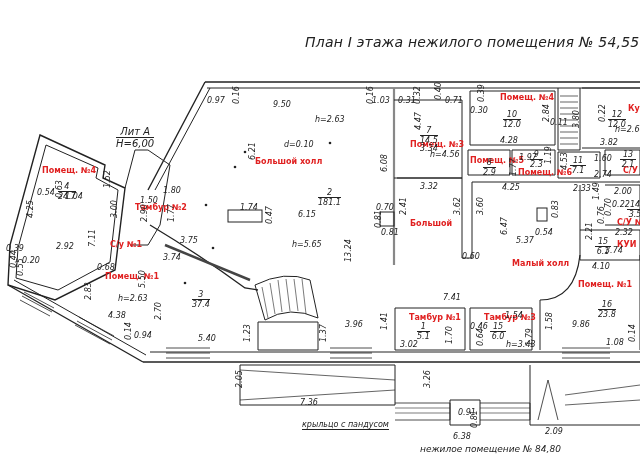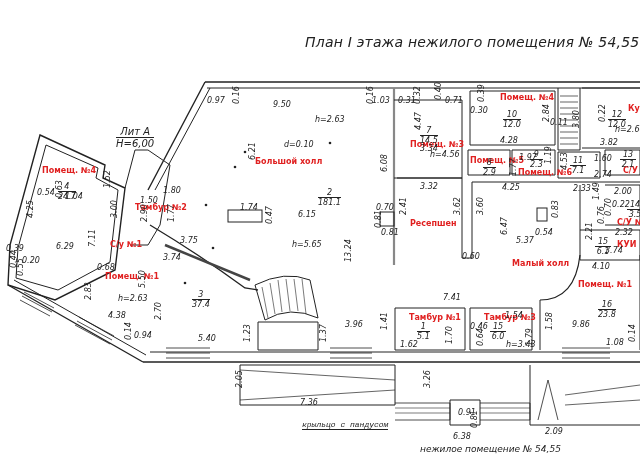--- a/index.html
+++ b/index.html
@@ -8,21 +8,21 @@
   .title{position:absolute;left:305px;top:34px;font-family:"DejaVu Sans",sans-serif;font-style:italic;font-size:14px;color:#222;white-space:nowrap;letter-spacing:0.2px;}
   .footer{position:absolute;left:420px;top:444px;font-style:italic;font-size:9px;color:#222;white-space:nowrap;}
   .lit{position:absolute;left:116px;top:126px;font-style:italic;font-size:10px;color:#222;line-height:11px;text-align:center;}
   .lit .l1{border-bottom:1px solid #222;padding:0 3px;}
   .dim{position:absolute;font-style:italic;font-size:8px;color:#222;white-space:nowrap;line-height:9px;}
   .dim.v{transform:rotate(-90deg);transform-origin:left top;}
   .room-label{position:absolute;font-size:8px;font-weight:bold;color:#e02020;white-space:nowrap;line-height:9px;}
   .frac{position:absolute;font-style:italic;font-size:8px;color:#222;text-align:center;line-height:9px;}
   .frac .n{display:block;border-bottom:1px solid #222;padding:0 3px;}
   .frac .a{display:block;}
-  .porch{position:absolute;left:302px;top:420px;font-style:italic;font-size:8px;color:#222;border-bottom:1px solid #222;white-space:nowrap;font-family:Liberation Mono, monospace;}
+  .porch{position:absolute;left:302px;top:420px;font-style:italic;font-size:8px;color:#222;border-bottom:1px solid #222;white-space:nowrap;}
 </style>
 </head>
 <body>
 
 <svg id="plan" viewBox="0 0 640 458" xmlns="http://www.w3.org/2000/svg">
   <g fill="none" stroke="#222" stroke-width="1.4">
 
     <path d="M205 82 L640 82"></path>
     <path d="M207 88 L640 88" stroke-width="1"></path>
 
@@ -114,21 +114,21 @@
   <div>Н=6,00</div>
 </div>
 
 <div class="room-label" style="left:42px;top:166px">Помещ. №4</div>
 <div class="room-label" style="left:105px;top:272px">Помещ. №1</div>
 <div class="room-label" style="left:255px;top:157px">Большой холл</div>
 <div class="room-label" style="left:410px;top:140px">Помещ. №3</div>
 <div class="room-label" style="left:500px;top:93px">Помещ. №4</div>
 <div class="room-label" style="left:470px;top:156px">Помещ. №5</div>
 <div class="room-label" style="left:518px;top:168px">Помещ. №6</div>
-<div class="room-label" style="left:410px;top:219px">Ресепшен</div>
+<div class="room-label" style="left:410px;top:219px">Большой</div>
 <div class="room-label" style="left:512px;top:259px">Малый холл</div>
 <div class="room-label" style="left:578px;top:280px">Помещ. №1</div>
 <div class="room-label" style="left:409px;top:313px">Тамбур №1</div>
 <div class="room-label" style="left:484px;top:313px">Тамбур №3</div>
 <div class="room-label" style="left:135px;top:203px">Тамбур №2</div>
 <div class="room-label" style="left:110px;top:240px">С/у №1</div>
 <div class="room-label" style="left:628px;top:104px">Кух</div>
 <div class="room-label" style="left:623px;top:166px">С/У №</div>
 <div class="room-label" style="left:617px;top:218px">С/У №</div>
 <div class="room-label" style="left:617px;top:240px">КУИ</div>
@@ -255,21 +255,21 @@
 <div class="dim v" style="left:585px;top:240px">2.21</div>
 <div class="dim" style="left:615px;top:228px">2.32</div>
 <div class="dim" style="left:605px;top:246px">3.74</div>
 <div class="dim" style="left:592px;top:262px">4.10</div>
 <div class="dim" style="left:572px;top:320px">9.86</div>
 <div class="dim v" style="left:545px;top:330px">1.58</div>
 <div class="dim" style="left:606px;top:338px">1.08</div>
 <div class="dim v" style="left:628px;top:342px">0.14</div>
 <div class="dim" style="left:443px;top:293px">7.41</div>
 <div class="dim v" style="left:380px;top:330px">1.41</div>
-<div class="dim" style="left:400px;top:340px">1.62</div>
+<div class="dim" style="left:400px;top:340px">3.02</div>
 <div class="dim v" style="left:445px;top:344px">1.70</div>
 <div class="dim" style="left:470px;top:322px">0.46</div>
 <div class="dim v" style="left:476px;top:346px">0.64</div>
 <div class="dim v" style="left:525px;top:346px">1.79</div>
 <div class="dim" style="left:505px;top:311px">1.54</div>
 <div class="dim" style="left:345px;top:320px">3.96</div>
 <div class="dim v" style="left:243px;top:342px">1.23</div>
 <div class="dim v" style="left:319px;top:342px">1.37</div>
 <div class="dim" style="left:198px;top:334px">5.40</div>
 <div class="dim v" style="left:138px;top:288px">5.50</div>
@@ -283,29 +283,29 @@
 <div class="dim" style="left:163px;top:253px">3.74</div>
 <div class="dim" style="left:180px;top:236px">3.75</div>
 <div class="dim v" style="left:167px;top:222px">1.77</div>
 <div class="dim" style="left:140px;top:196px">1.50</div>
 <div class="dim" style="left:163px;top:186px">1.80</div>
 <div class="dim v" style="left:103px;top:188px">1.52</div>
 <div class="dim" style="left:37px;top:188px">0.54</div>
 <div class="dim v" style="left:55px;top:198px">0.63</div>
 <div class="dim" style="left:65px;top:192px">1.04</div>
 <div class="dim v" style="left:26px;top:218px">4.25</div>
-<div class="dim" style="left:56px;top:242px">6.29</div>
+<div class="dim" style="left:56px;top:242px">2.92</div>
 <div class="dim" style="left:6px;top:244px">0.39</div>
 <div class="dim v" style="left:9px;top:268px">0.44</div>
 <div class="dim" style="left:22px;top:256px">0.20</div>
 <div class="dim v" style="left:16px;top:276px">0.55</div>
 <div class="dim v" style="left:235px;top:388px">2.05</div>
 <div class="dim" style="left:300px;top:398px">7.36</div>
 <div class="dim v" style="left:423px;top:388px">3.26</div>
 <div class="dim" style="left:458px;top:408px">0.91</div>
 <div class="dim v" style="left:470px;top:428px">0.81</div>
 <div class="dim" style="left:453px;top:432px">6.38</div>
 <div class="dim" style="left:545px;top:427px">2.09</div>
 <div class="dim v" style="left:110px;top:218px">3.00</div>
 <div class="dim v" style="left:140px;top:222px">2.90</div>
 
 <div class="porch">крыльцо с пандусом</div>
-<div class="footer">нежилое помещение № 54,55</div>
+<div class="footer">нежилое помещение № 84,80</div>
 
 </body></html>

